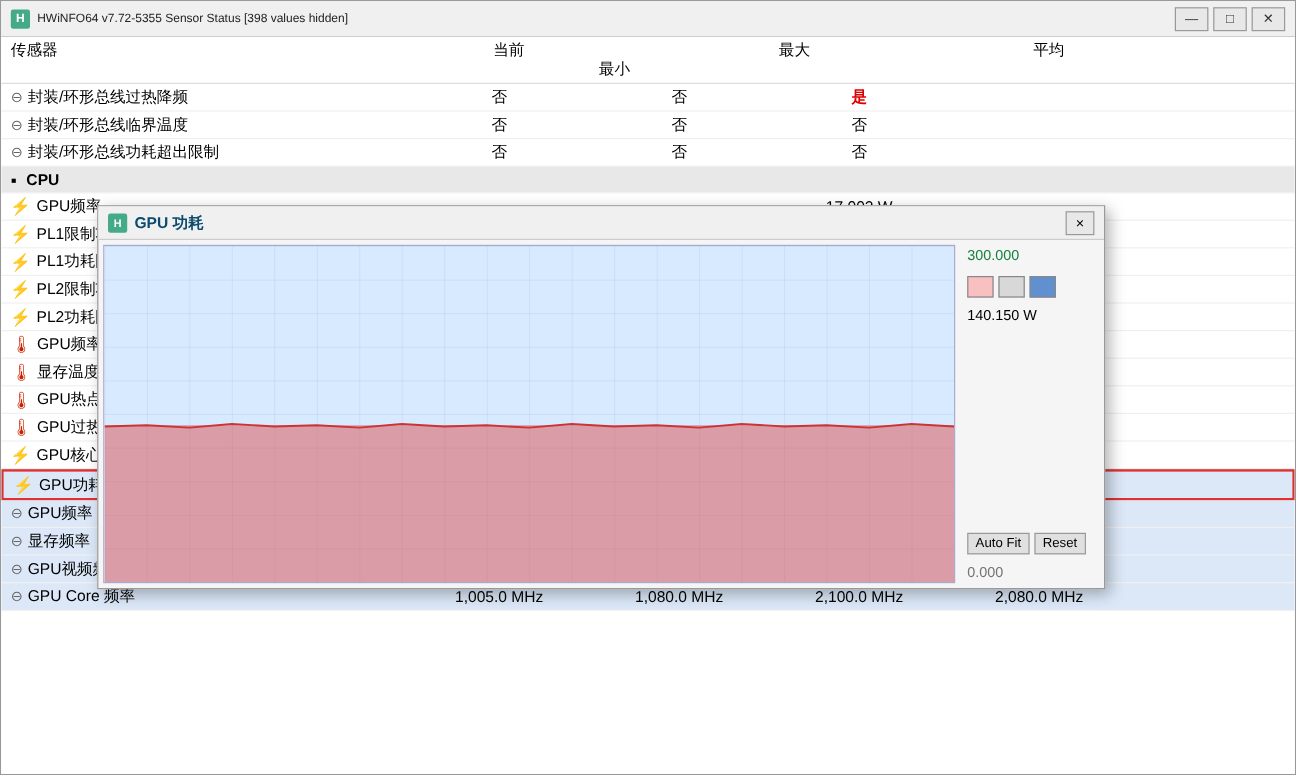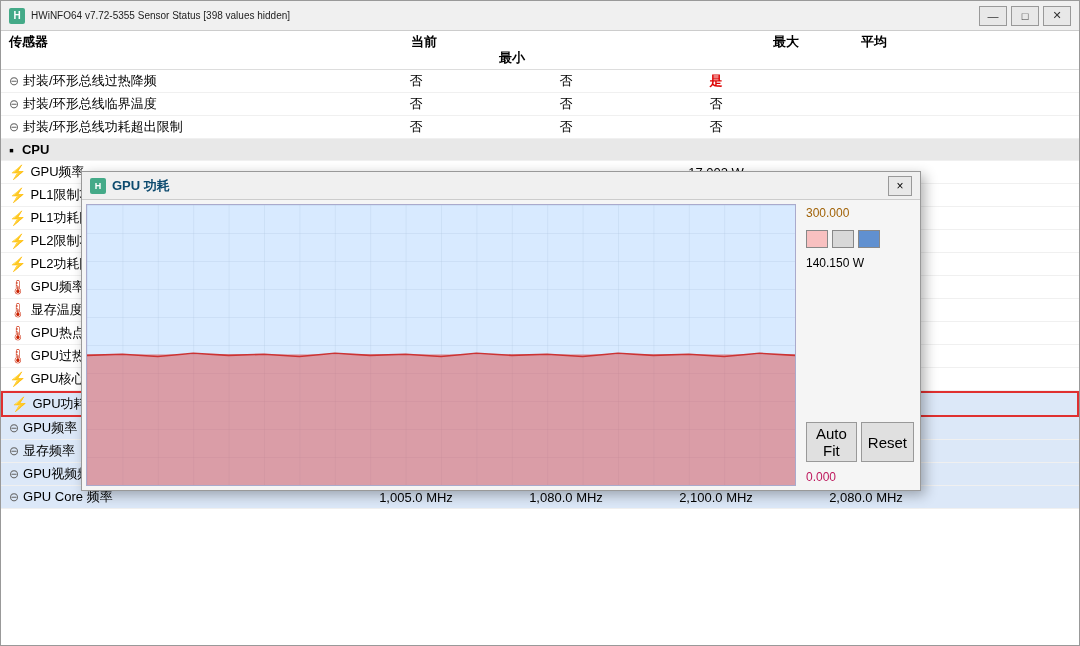--- a/index.html
+++ b/index.html
@@ -79,27 +79,27 @@
     }
 
     
     .col-headers {
       display: flex;
       background: #fff;
       border-bottom: 1px solid #ddd;
       padding: 2px 0;
       padding-left: 8px;
       color: #000;
-      font-weight: bold;
+      font-weight: normal;
     }
 
     .col-sensor { flex: 0 0 340px; font-size: 13px; }
     .col-current { flex: 0 0 150px; text-align: center; font-size: 13px; }
     .col-min { flex: 0 0 150px; text-align: left; font-size: 13px; margin-top: 16px; }
-    .col-max { flex: 0 0 150px; text-align: right; font-size: 13px; }
+    .col-max { flex: 0 0 150px; text-align: left; font-size: 13px; }
     .col-avg { flex: 0 0 150px; text-align: center; font-size: 13px; }
 
     .table-content {
       overflow-y: auto;
       overflow-x: hidden;
       height: calc(100% - 28px);
     }
 
     .table-row {
       display: flex;
@@ -238,21 +238,21 @@
       flex-shrink: 0;
       padding: 6px;
       display: flex;
       flex-direction: column;
       gap: 6px;
       font-size: 12px;
     }
 
     .chart-label-top {
       font-size: 12px;
-      color: #a16207;
+      color: #15803d;
       text-align: left;
     }
 
     .chart-color-boxes {
       display: flex;
       gap: 4px;
       margin-top: 4px;
     }
 
     .color-box {
@@ -268,29 +268,29 @@
     }
 
     .chart-buttons {
       display: flex;
       gap: 4px;
       margin-top: auto;
     }
 
     .chart-btn {
       padding: 2px 6px;
-      font-size: 15px;
+      font-size: 11px;
       background: #e0e0e0;
       border: 1px solid #999;
       cursor: pointer;
     }
 
     .chart-bottom-val {
       font-size: 12px;
-      color: #be185d;
+      color: #737373;
       margin-top: 2px;
     }
   </style>
 </head>
 <body>
 
 <div class="window">
 
   <div class="titlebar">
     <div class="titlebar-icon">

